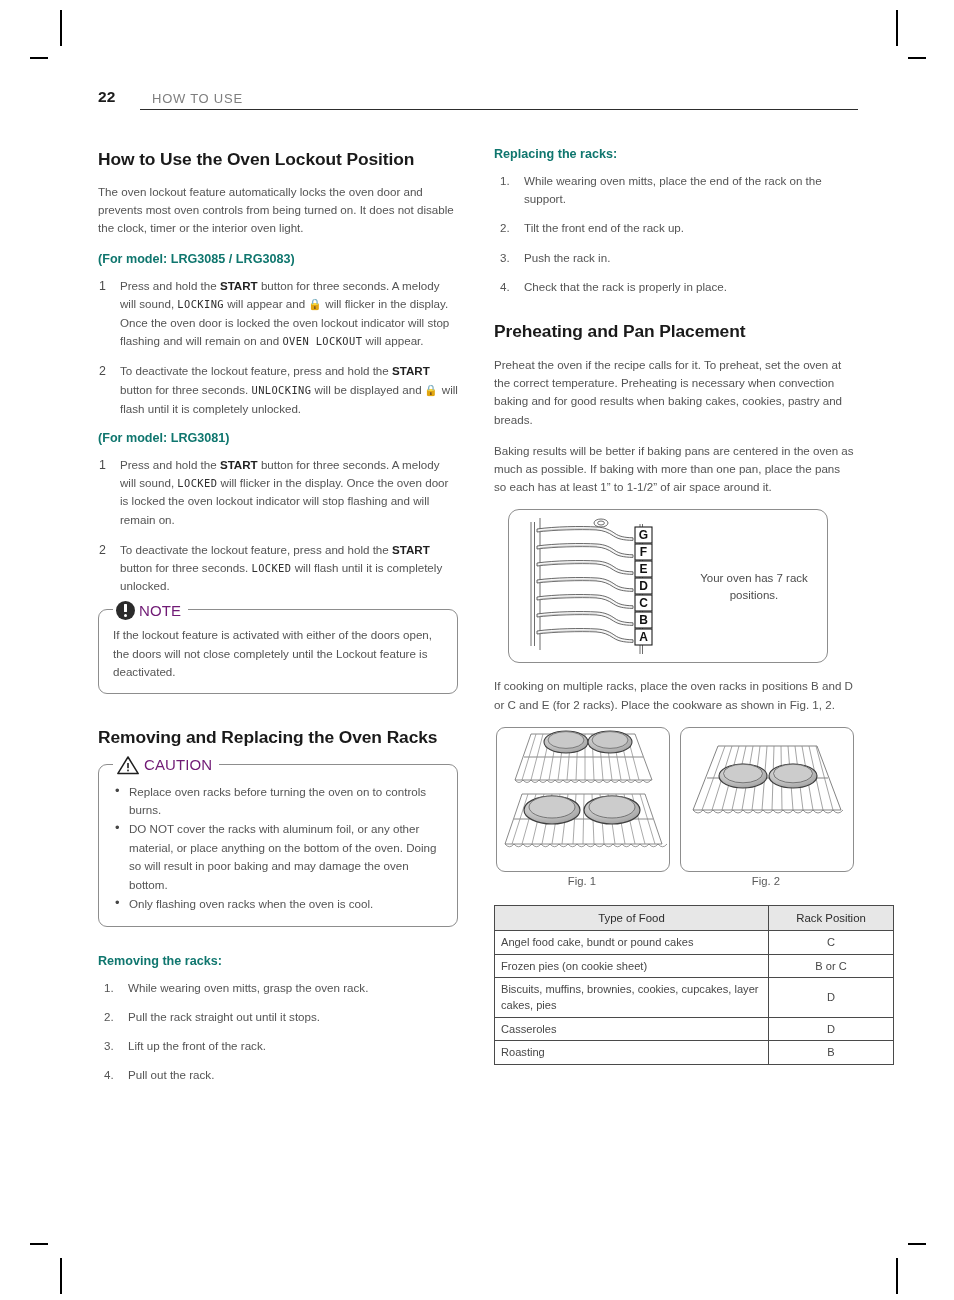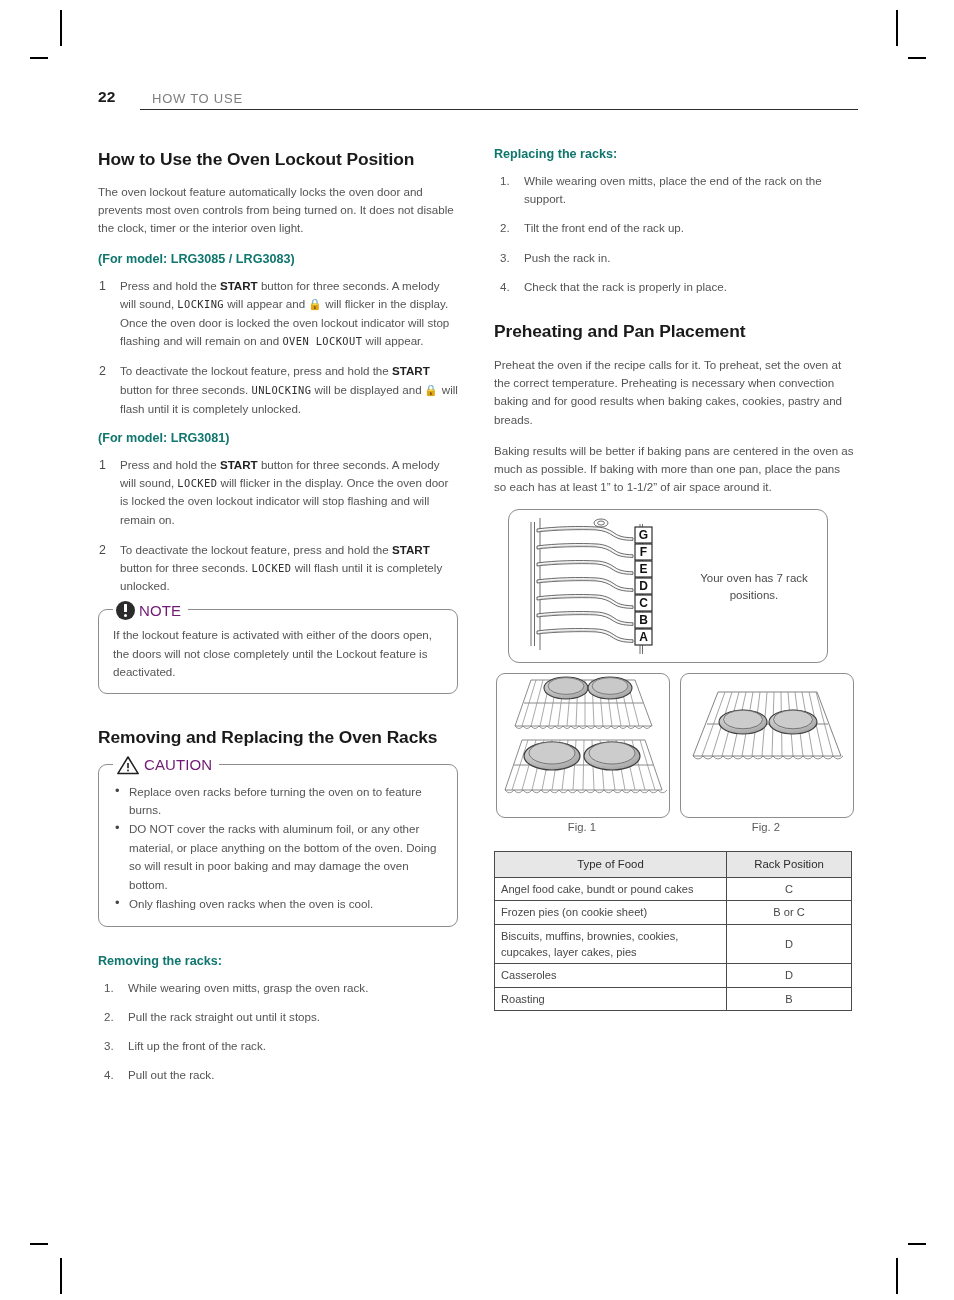--- a/index.html
+++ b/index.html
@@ -100,21 +100,21 @@
   
   .figrow{position:relative;margin-top:10px;height:148px;}
   .figbox{position:absolute;top:0;width:172px;height:143px;border:1.1px solid #8d8d8d;
     border-radius:9px;overflow:hidden;background:#fff;}
   .figbox.f1{left:2px;} .figbox.f2{left:186px;}
   .figcap{position:absolute;top:148px;font-size:11.3px;color:#5a5a5a;text-align:center;
     width:172px;}
   .figcap.c1{left:2px;} .figcap.c2{left:186px;}
 
   
-  table.rt{border-collapse:collapse;width:358px;margin-top:30px;
+  table.rt{border-collapse:collapse;width:400px;margin-top:30px;
     table-layout:fixed;}
   table.rt th,table.rt td{border:1px solid #4a4a4a;font-size:11.1px;color:#474747;
     line-height:16.4px;padding:3px 6px;}
   table.rt th{background:#e7e7e7;text-align:center;font-weight:normal;color:#2c2c2c;
     font-size:11.4px;padding:4px 6px;}
   table.rt td.pos{text-align:center;width:112px;}
   table.rt td.food{text-align:left;}
 </style>
 </head>
 <body>
@@ -168,21 +168,21 @@
         <span class="caution-ico">
           <svg width="24" height="20" viewBox="0 0 24 20" aria-hidden="true">
             <path d="M12 2 L22.2 18.6 L1.8 18.6 Z" fill="none" stroke="#1f1f1f" stroke-width="1.5" stroke-linejoin="round"></path>
             <rect x="11.2" y="8" width="1.6" height="5.2" fill="#1f1f1f"></rect>
             <rect x="11.2" y="14.6" width="1.6" height="1.7" fill="#1f1f1f"></rect>
           </svg>
         </span>
         <span class="captxt">CAUTION</span>
       </div>
       <ul class="blist" id="caution-bullets">
-          <li>Replace oven racks before turning the oven on to feature burns.</li>
+          <li>Replace oven racks before turning the oven on to controls burns.</li>
           <li>DO NOT cover the racks with aluminum foil, or any other material, or place anything on the bottom of the oven. Doing so will result in poor baking and may damage the oven bottom.</li>
           <li>Only flashing oven racks when the oven is cool.</li>
         </ul>
     </div>
 
     <h2 class="sub" style="margin-top:26px;">Removing the racks:</h2>
     <ul class="dlist" id="removing-steps">
         <li><span class="num">1.</span>While wearing oven mitts, grasp the oven rack.</li>
         <li><span class="num">2.</span>Pull the rack straight out until it stops.</li>
         <li><span class="num">3.</span>Lift up the front of the rack.</li>
@@ -253,20 +253,21 @@
             <text x="134.5" y="97" text-anchor="middle" font-family="&quot;Liberation Sans&quot;, sans-serif" font-size="12" font-weight="bold" fill="#111">C</text>
             <rect x="126" y="102" width="17" height="16" fill="#ffffff" stroke="#1e1e1e" stroke-width="1.1"></rect>
             <text x="134.5" y="114" text-anchor="middle" font-family="&quot;Liberation Sans&quot;, sans-serif" font-size="12" font-weight="bold" fill="#111">B</text>
             <rect x="126" y="119" width="17" height="16" fill="#ffffff" stroke="#1e1e1e" stroke-width="1.1"></rect>
             <text x="134.5" y="131" text-anchor="middle" font-family="&quot;Liberation Sans&quot;, sans-serif" font-size="12" font-weight="bold" fill="#111">A</text>
           </g>
       </svg>
       <div class="rackcap">Your oven has 7 rack positions.</div>
     </div>
 
+    <p class="body" style="margin-top:14px;">If cooking on multiple racks, place the oven racks in positions B and D or C and E (for 2 racks). Place the cookware as shown in Fig. 1, 2.</p>
 
     <div class="figrow">
       <div class="figbox f1">
         <svg width="172" height="143" viewBox="0 0 172 143" aria-hidden="true">
           <defs>
             <radialGradient id="pan1" cx="40%" cy="32%" r="78%">
               <stop offset="0%" stop-color="#f2f2f2"></stop>
                 <stop offset="100%" stop-color="#9b9b9b"></stop>
             </radialGradient>
           </defs>

